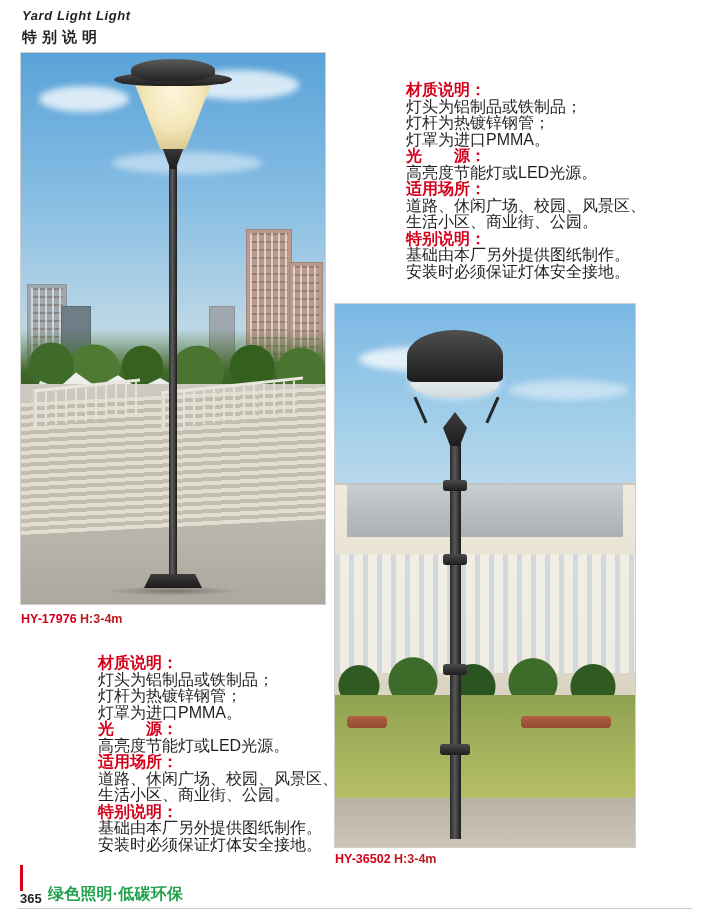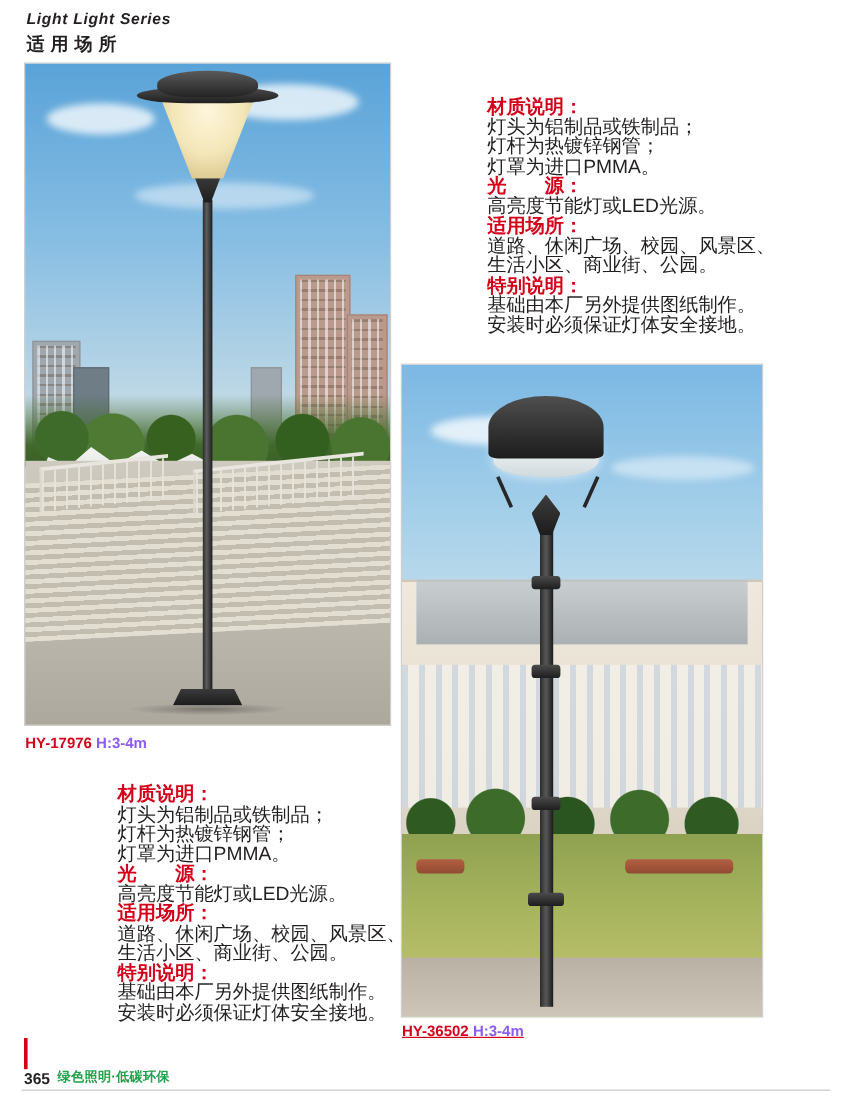--- a/index.html
+++ b/index.html
@@ -266,24 +266,24 @@
 
   
   .caption {
     position: absolute;
     font-size: 12.5px;
     font-weight: bold;
     color: #d4001a;
     white-space: nowrap;
   }
   .caption .size {
-    color: #8b5cf6;
+    color: #b91c1c;
   }
   #cap1 { left: 21px; top: 612px; }
-  #cap2 { left: 335px; top: 852px; text-decoration: underline; }
+  #cap2 { left: 335px; top: 852px; }
 
   
   .spec {
     position: absolute;
     font-size: 16px;
     line-height: 16.5px;
     color: #231f20;
     white-space: nowrap;
   }
   .spec .hd { color: #d4001a; font-weight: bold; }
@@ -307,39 +307,39 @@
   .footer-page {
     position: absolute;
     left: 20px; bottom: 7px;
     font-size: 13px;
     font-weight: bold;
     color: #231f20;
   }
   .footer-tag {
     position: absolute;
     left: 48px; bottom: 8px;
-    font-size: 11px;
+    font-size: 16px;
     font-weight: bold;
     color: #21a14b;
     letter-spacing: .2px;
   }
   .footer-mark {
     position: absolute;
     left: 20px; bottom: 22px;
     width: 3px; height: 26px;
     background: #d4001a;
   }
 </style>
 </head>
 <body>
 
 <div class="page">
 
-  <div class="header-en">Light Light Series</div>
-  <div class="header-cn">适用场所</div>
+  <div class="header-en">Yard Light Light</div>
+  <div class="header-cn">特别说明</div>
 
   <div class="photo1">
     <div class="p1-sky"></div>
     <div class="cloud" style="left:6%;top:6%;width:90px;height:26px;"></div>
     <div class="cloud" style="left:52%;top:3%;width:120px;height:30px;"></div>
     <div class="cloud" style="left:30%;top:18%;width:150px;height:22px;opacity:.6;"></div>
 
     <div class="p1-bldg" style="left:74%;top:32%;width:46px;height:28%;">
         <div class="win-grid"></div>
       </div>

